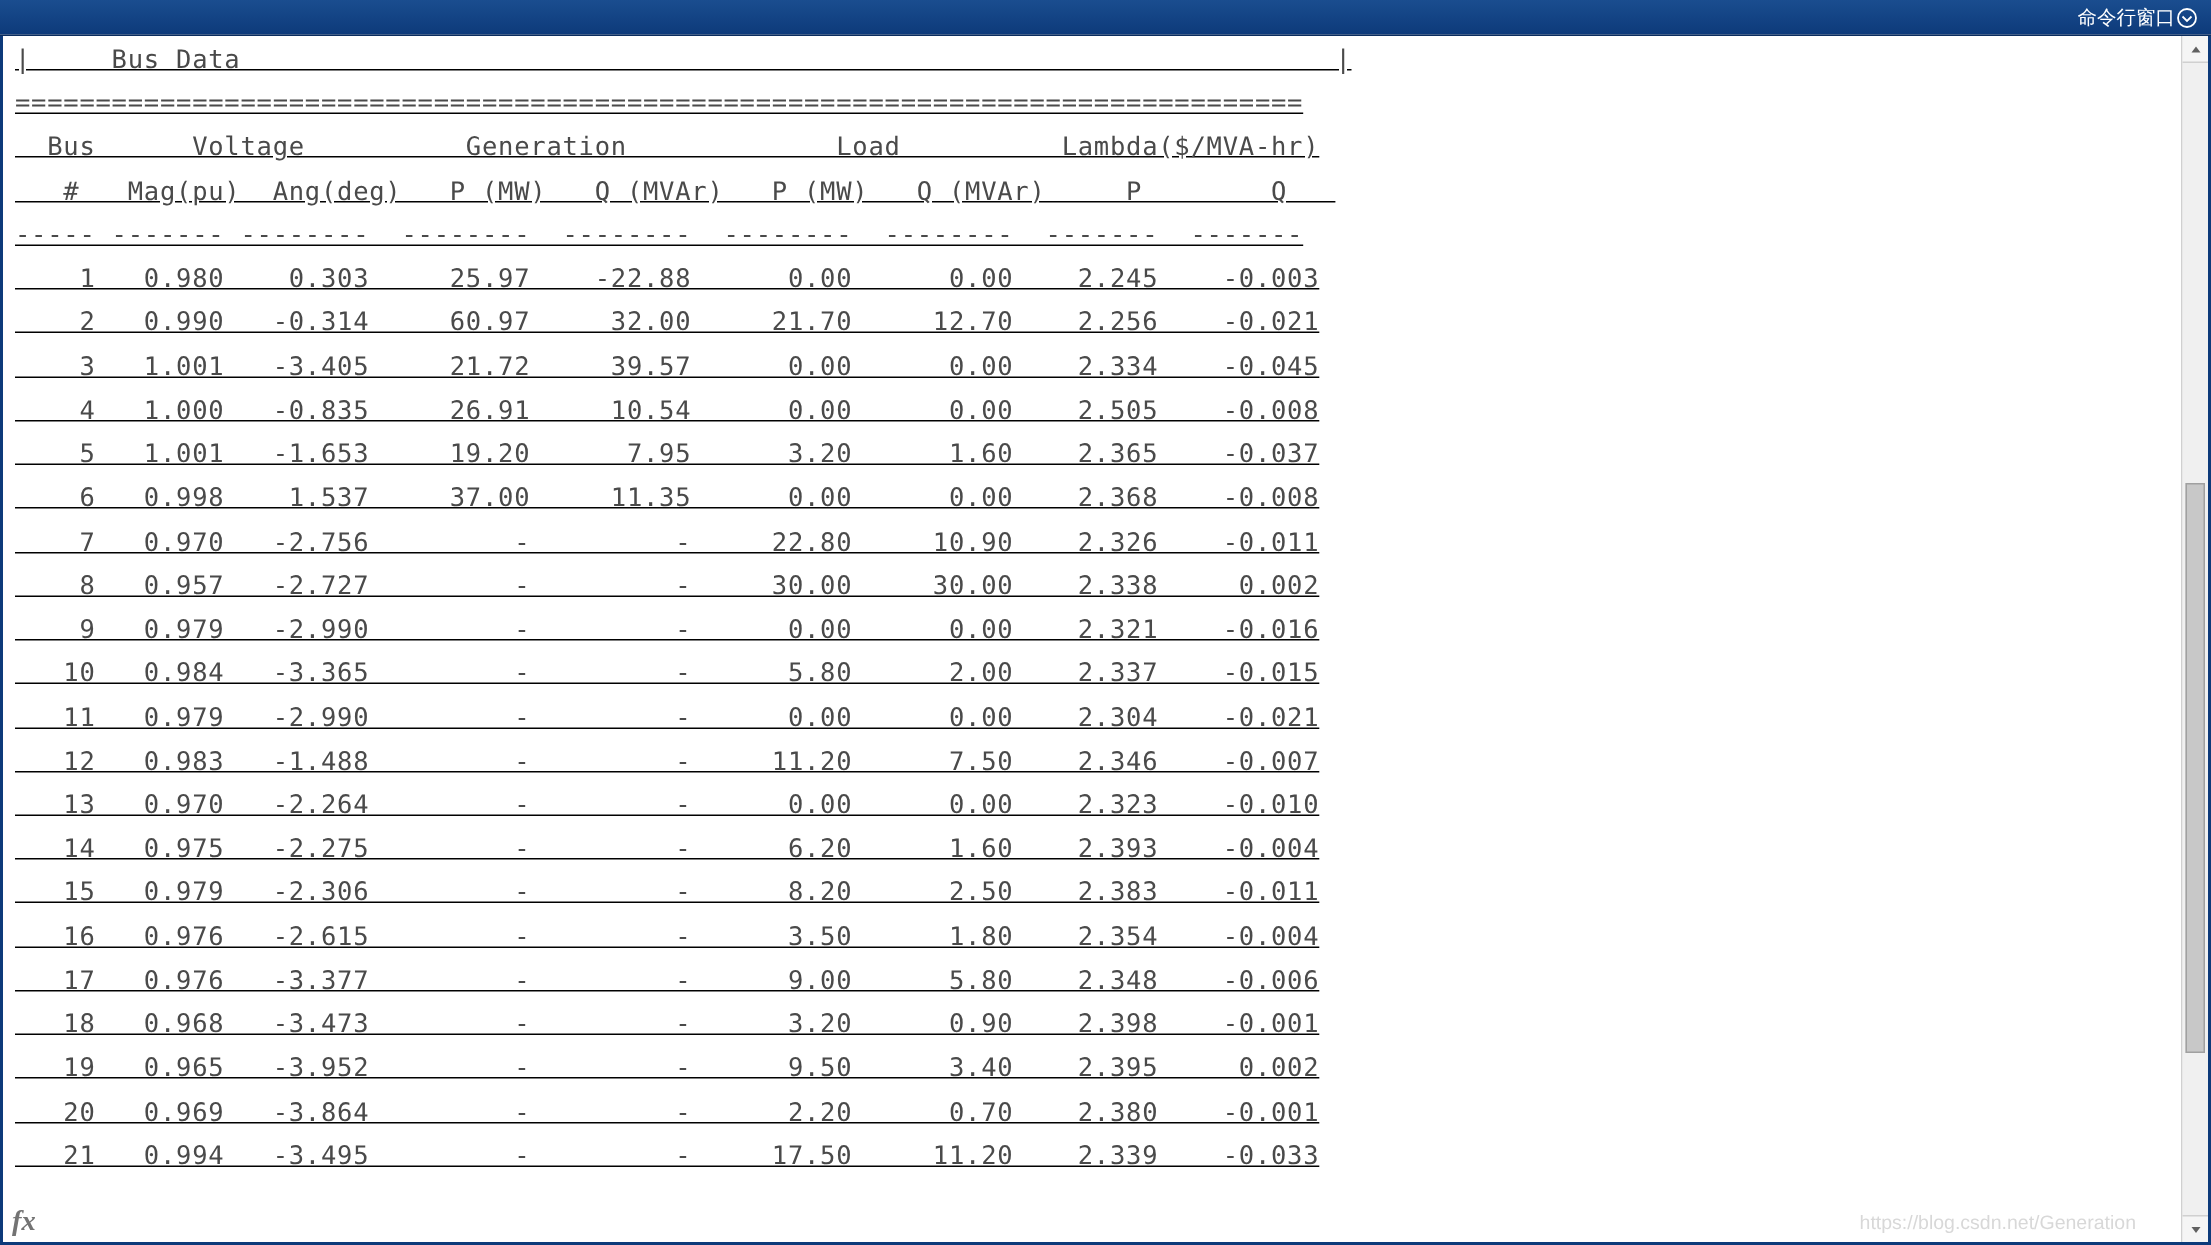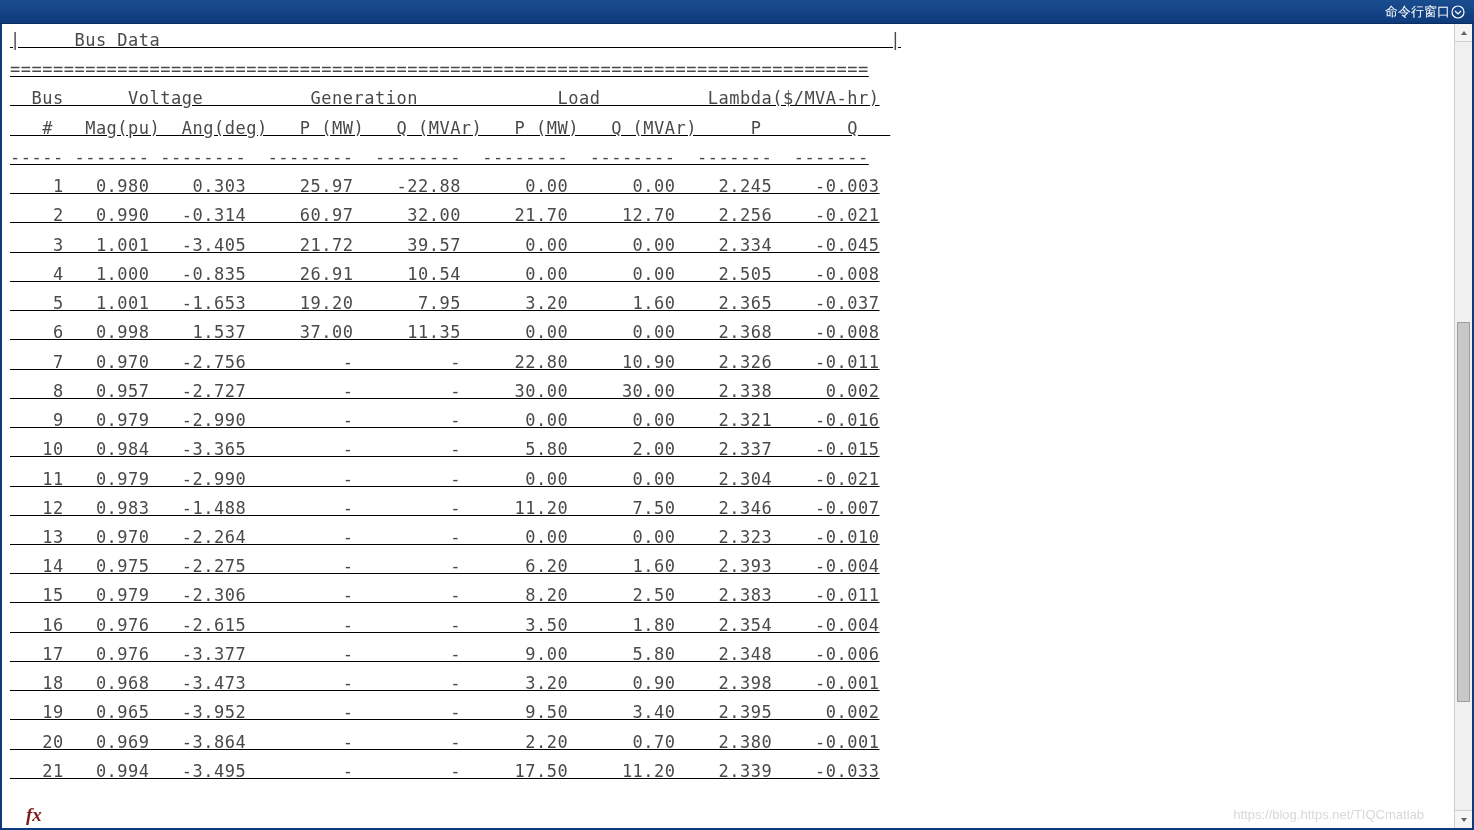--- a/index.html
+++ b/index.html
@@ -112,25 +112,25 @@
       align-items: center;
       justify-content: center;
       cursor: pointer;
     }
     .scrollbar-down svg {
       fill: #606060;
     }
     .fx-prompt {
       position: absolute;
       bottom: 2px;
-      left: 24px;
+      left: 6px;
       font-family: "Times New Roman", serif;
       font-style: italic;
       font-size: 19px;
-      color: #7f1d1d;
+      color: #737373;
       font-weight: bold;
     }
     .watermark {
       position: absolute;
       bottom: 6px;
       right: 30px;
       color: #d8d8d8;
       font-size: 13px;
       font-family: Arial, sans-serif;
     }
@@ -170,21 +170,21 @@
    13   0.970   -2.264         -         -      0.00      0.00    2.323    -0.010
    14   0.975   -2.275         -         -      6.20      1.60    2.393    -0.004
    15   0.979   -2.306         -         -      8.20      2.50    2.383    -0.011
    16   0.976   -2.615         -         -      3.50      1.80    2.354    -0.004
    17   0.976   -3.377         -         -      9.00      5.80    2.348    -0.006
    18   0.968   -3.473         -         -      3.20      0.90    2.398    -0.001
    19   0.965   -3.952         -         -      9.50      3.40    2.395     0.002
    20   0.969   -3.864         -         -      2.20      0.70    2.380    -0.001
    21   0.994   -3.495         -         -     17.50     11.20    2.339    -0.033</pre>
     <span class="fx-prompt">fx</span>
-    <span class="watermark">https://blog.https.net/TIQCmatlab</span>
+    <span class="watermark">https://blog.csdn.net/Generation</span>
   </div>
   <div class="scrollbar">
     <div class="scrollbar-up">
       <svg width="8" height="8" viewBox="0 0 8 8">
           <path d="M4 2 L7 6 L1 6 Z"></path>
         </svg>
     </div>
     <div class="scrollbar-track">
       <div class="scrollbar-thumb"></div>
     </div>

